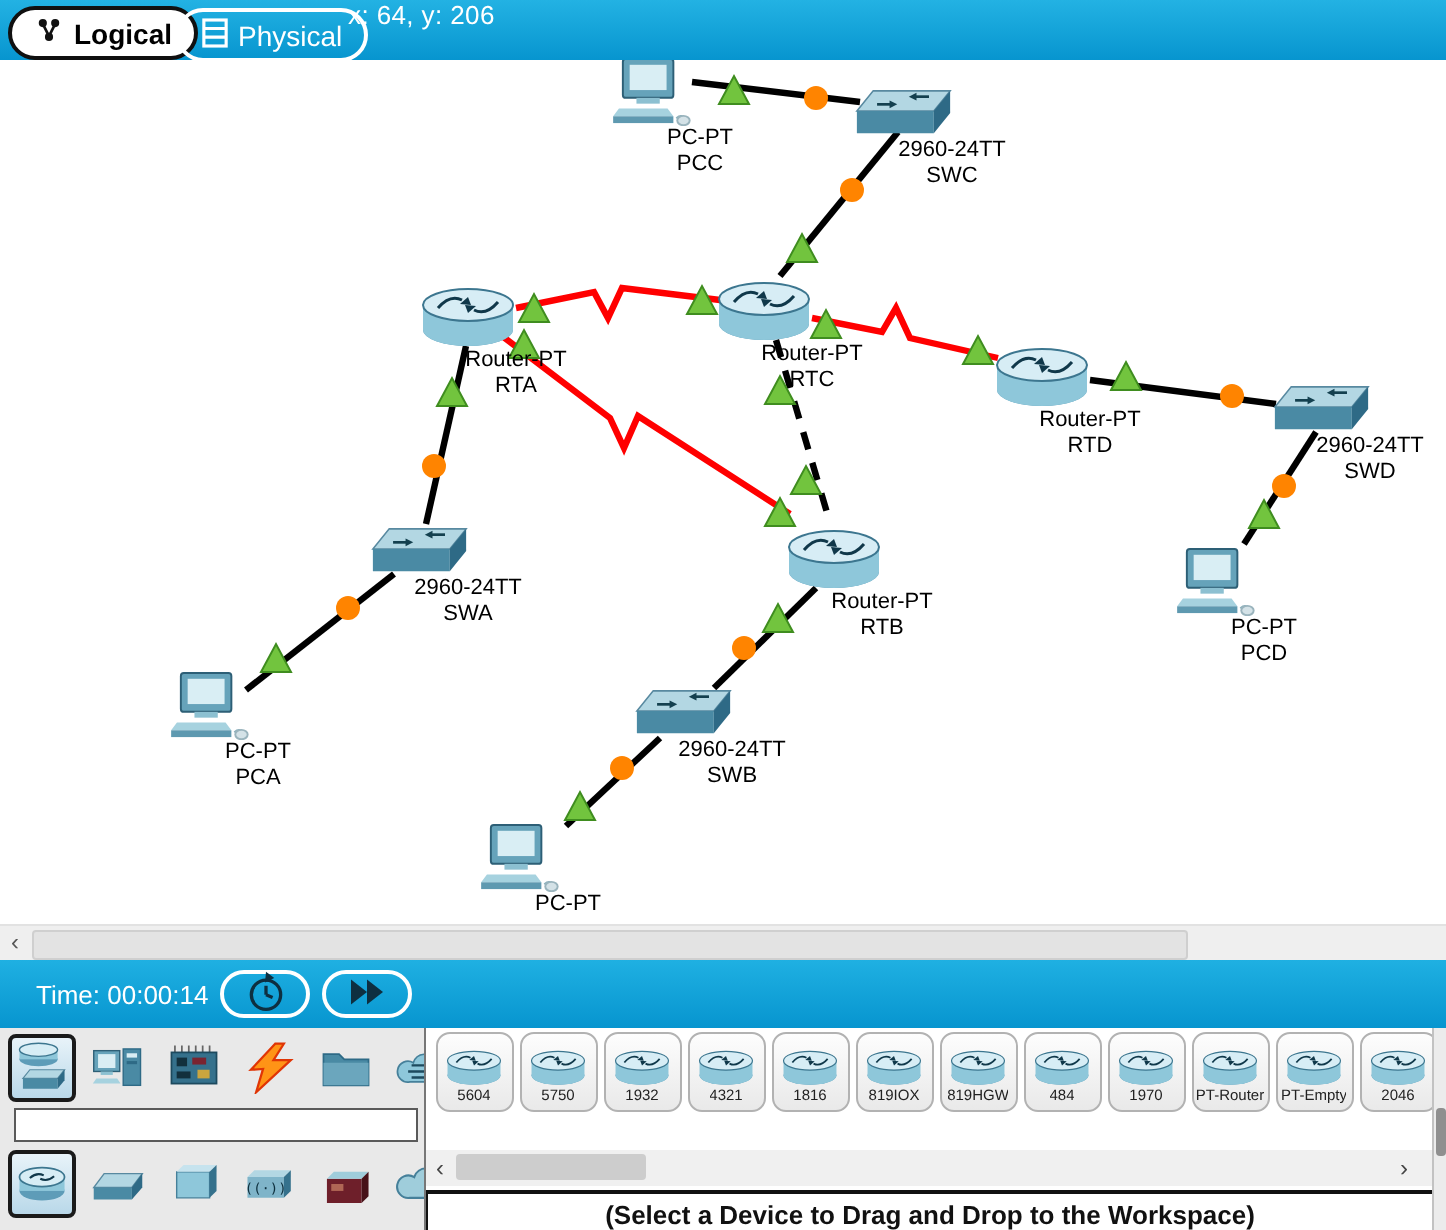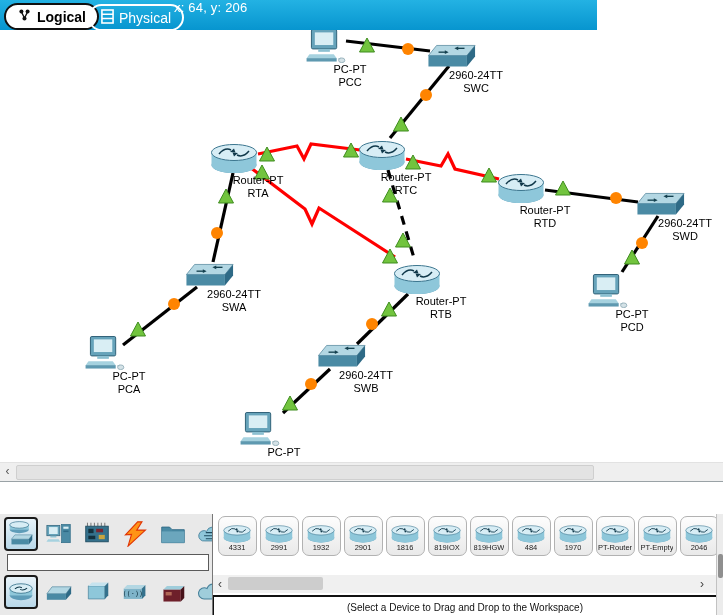--- a/index.html
+++ b/index.html
@@ -1,20 +1,20 @@
 <!DOCTYPE html>
 <html><head>
 <meta charset="utf-8">
 <style>
   html,body{margin:0;padding:0;}
   #app{position:relative;width:723px;height:615px;background:#fff;overflow:hidden;
        font-family:"Liberation Sans",sans-serif;-webkit-font-smoothing:antialiased;}
 
   
-  .topbar{position:absolute;left:0;top:0;width:597px;height:30px;
+  .topbar{position:absolute;left:0;top:0;width:723px;height:30px;
           background:linear-gradient(#23b2e3,#0795cf);border-bottom:1px solid #8fa2ab;}
   .tab{position:absolute;display:flex;align-items:center;gap:5px;height:23px;
        padding:0 11px;border-radius:14px;font-size:14px;cursor:pointer;}
   .tab.logical{left:4px;top:3px;background:#fff;border:2px solid #101010;color:#000;font-weight:bold;}
   .tab.physical{left:88px;top:4px;background:transparent;border:2px solid #fff;color:#fff;}
   .coords{position:absolute;left:174px;top:0;font-size:13px;color:#fff;letter-spacing:.2px;}
 
   
   .canvas{position:absolute;left:0;top:30px;width:723px;height:432px;background:#fff;overflow:hidden;}
   .canvas svg.links{position:absolute;left:0;top:0;}
@@ -60,21 +60,21 @@
            width:37px;height:38px;margin:2px 1.5px 0 1.5px;border:1px solid #b2b2b2;border-radius:7px;
            background:linear-gradient(#fdfdfd,#e9e9e9);cursor:pointer;vertical-align:top;}
   .dev-btn .dev-lbl{font-size:7.5px;color:#222;line-height:10px;margin-bottom:2px;
                     max-width:35px;overflow:hidden;}
   .sscroll{position:absolute;left:0;top:61px;width:504px;height:18px;background:#f0f0f0;}
   .sscroll .arr{position:absolute;top:0;width:14px;height:18px;display:flex;align-items:center;
                 justify-content:center;color:#444;font-size:12px;cursor:pointer;}
   .sscroll .thumb{position:absolute;left:15px;top:2px;width:95px;height:13px;background:#cdcdcd;border-radius:2px;cursor:pointer;}
   .statusbar{position:absolute;left:0;top:81px;width:502px;height:20px;background:#fff;
              border-top:2px solid #111;border-left:1px solid #111;display:flex;align-items:center;justify-content:center;}
-  .statusbar span{font-size:10px;color:#111;}
+  .statusbar span{font-size:13px;color:#111;font-weight:bold;}
   .vscroll{position:absolute;left:716px;top:0;width:7px;height:101px;background:#ececec;border-left:1px solid #c2c2c2;}
   .vscroll .thumb{position:absolute;left:1px;top:40px;width:5px;height:24px;background:#8f8f8f;border-radius:2px;cursor:pointer;}
 </style>
 </head>
 <body>
 
 <div id="app">
 
   <div class="topbar">
     <div class="tab logical">
@@ -296,20 +296,41 @@
           <div class="dlabel">PC-PT</div>
         </div>
       </div>
   </div>
 
   <div class="cscroll">
     <div class="arr">‹</div>
     <div class="thumb"></div>
   </div>
 
+  <div class="timebar">
+    <span class="time-label">Time: 00:00:14</span>
+    <button class="oval-btn">
+      <span>
+        <svg width="22" height="22" viewBox="0 0 24 24">
+          <circle cx="12" cy="13.5" r="8" fill="none" stroke="#0e2f40" stroke-width="1.8"></circle>
+          <path d="M12,13.5 L12,8.6" stroke="#0e2f40" stroke-width="1.8"></path>
+          <path d="M12,13.5 L15.6,15" stroke="#0e2f40" stroke-width="1.8"></path>
+          <polygon points="12,1 16.5,4.3 11.5,6.8" fill="#0e2f40"></polygon>
+        </svg>
+      </span>
+    </button>
+    <button class="oval-btn">
+      <span>
+        <svg width="21" height="16" viewBox="0 0 22 18">
+          <polygon points="2,2 11,9 2,16" fill="#0e2f40"></polygon>
+          <polygon points="11,2 20,9 11,16" fill="#0e2f40"></polygon>
+        </svg>
+      </span>
+    </button>
+  </div>
 
   <div class="palette">
     <div class="left-panel">
       <div class="cat-row r1" id="cat-row1">
           <div class="cat sel">
             <svg width="26" height="26" viewBox="0 0 30 30">
               <ellipse cx="13" cy="10" rx="11" ry="4" fill="#5e9cb8"></ellipse>
               <rect x="2" y="4.5" width="22" height="5.5" fill="#8ec7da"></rect>
               <ellipse cx="13" cy="4.5" rx="11" ry="3.8" fill="#d7edf5" stroke="#3c768f" stroke-width="0.8"></ellipse>
               <polygon points="8,16 28,16 24,21 4,21" fill="#b3d7e3" stroke="#5889a0" stroke-width="0.7"></polygon>
@@ -408,32 +429,32 @@
       <div class="strip" id="device-strip"><div class="dev-btn">
             <svg width="30" height="20" viewBox="0 0 48 34">
               <ellipse cx="24" cy="25" rx="22.5" ry="8" fill="#5e9cb8"></ellipse>
               <path d="M1.5 12 L46.5 12 L46.5 25 A22.5 8 0 0 1 1.5 25 Z" fill="#8ec7da"></path>
               <ellipse cx="24" cy="12.5" rx="22.5" ry="8" fill="#d7edf5" stroke="#3c768f"></ellipse>
               <path d="M9 14 Q15 7 21 10" fill="none" stroke="#10384a" stroke-width="1.5"></path>
               <polygon points="24,8.5 25.5,12.5 20,12 " fill="#10384a"></polygon>
               <path d="M39 11 Q33 18 27 15" fill="none" stroke="#10384a" stroke-width="1.5"></path>
               <polygon points="24,16.5 22.5,12.5 28,13" fill="#10384a"></polygon>
             </svg>
-            <div class="dev-lbl">4331</div>
-          </div><div class="dev-btn">
-            <svg width="30" height="20" viewBox="0 0 48 34">
-              <ellipse cx="24" cy="25" rx="22.5" ry="8" fill="#5e9cb8"></ellipse>
-              <path d="M1.5 12 L46.5 12 L46.5 25 A22.5 8 0 0 1 1.5 25 Z" fill="#8ec7da"></path>
-              <ellipse cx="24" cy="12.5" rx="22.5" ry="8" fill="#d7edf5" stroke="#3c768f"></ellipse>
-              <path d="M9 14 Q15 7 21 10" fill="none" stroke="#10384a" stroke-width="1.5"></path>
-              <polygon points="24,8.5 25.5,12.5 20,12 " fill="#10384a"></polygon>
-              <path d="M39 11 Q33 18 27 15" fill="none" stroke="#10384a" stroke-width="1.5"></path>
-              <polygon points="24,16.5 22.5,12.5 28,13" fill="#10384a"></polygon>
-            </svg>
-            <div class="dev-lbl">2991</div>
+            <div class="dev-lbl">5604</div>
+          </div><div class="dev-btn">
+            <svg width="30" height="20" viewBox="0 0 48 34">
+              <ellipse cx="24" cy="25" rx="22.5" ry="8" fill="#5e9cb8"></ellipse>
+              <path d="M1.5 12 L46.5 12 L46.5 25 A22.5 8 0 0 1 1.5 25 Z" fill="#8ec7da"></path>
+              <ellipse cx="24" cy="12.5" rx="22.5" ry="8" fill="#d7edf5" stroke="#3c768f"></ellipse>
+              <path d="M9 14 Q15 7 21 10" fill="none" stroke="#10384a" stroke-width="1.5"></path>
+              <polygon points="24,8.5 25.5,12.5 20,12 " fill="#10384a"></polygon>
+              <path d="M39 11 Q33 18 27 15" fill="none" stroke="#10384a" stroke-width="1.5"></path>
+              <polygon points="24,16.5 22.5,12.5 28,13" fill="#10384a"></polygon>
+            </svg>
+            <div class="dev-lbl">5750</div>
           </div><div class="dev-btn">
             <svg width="30" height="20" viewBox="0 0 48 34">
               <ellipse cx="24" cy="25" rx="22.5" ry="8" fill="#5e9cb8"></ellipse>
               <path d="M1.5 12 L46.5 12 L46.5 25 A22.5 8 0 0 1 1.5 25 Z" fill="#8ec7da"></path>
               <ellipse cx="24" cy="12.5" rx="22.5" ry="8" fill="#d7edf5" stroke="#3c768f"></ellipse>
               <path d="M9 14 Q15 7 21 10" fill="none" stroke="#10384a" stroke-width="1.5"></path>
               <polygon points="24,8.5 25.5,12.5 20,12 " fill="#10384a"></polygon>
               <path d="M39 11 Q33 18 27 15" fill="none" stroke="#10384a" stroke-width="1.5"></path>
               <polygon points="24,16.5 22.5,12.5 28,13" fill="#10384a"></polygon>
             </svg>
@@ -441,21 +462,21 @@
           </div><div class="dev-btn">
             <svg width="30" height="20" viewBox="0 0 48 34">
               <ellipse cx="24" cy="25" rx="22.5" ry="8" fill="#5e9cb8"></ellipse>
               <path d="M1.5 12 L46.5 12 L46.5 25 A22.5 8 0 0 1 1.5 25 Z" fill="#8ec7da"></path>
               <ellipse cx="24" cy="12.5" rx="22.5" ry="8" fill="#d7edf5" stroke="#3c768f"></ellipse>
               <path d="M9 14 Q15 7 21 10" fill="none" stroke="#10384a" stroke-width="1.5"></path>
               <polygon points="24,8.5 25.5,12.5 20,12 " fill="#10384a"></polygon>
               <path d="M39 11 Q33 18 27 15" fill="none" stroke="#10384a" stroke-width="1.5"></path>
               <polygon points="24,16.5 22.5,12.5 28,13" fill="#10384a"></polygon>
             </svg>
-            <div class="dev-lbl">2901</div>
+            <div class="dev-lbl">4321</div>
           </div><div class="dev-btn">
             <svg width="30" height="20" viewBox="0 0 48 34">
               <ellipse cx="24" cy="25" rx="22.5" ry="8" fill="#5e9cb8"></ellipse>
               <path d="M1.5 12 L46.5 12 L46.5 25 A22.5 8 0 0 1 1.5 25 Z" fill="#8ec7da"></path>
               <ellipse cx="24" cy="12.5" rx="22.5" ry="8" fill="#d7edf5" stroke="#3c768f"></ellipse>
               <path d="M9 14 Q15 7 21 10" fill="none" stroke="#10384a" stroke-width="1.5"></path>
               <polygon points="24,8.5 25.5,12.5 20,12 " fill="#10384a"></polygon>
               <path d="M39 11 Q33 18 27 15" fill="none" stroke="#10384a" stroke-width="1.5"></path>
               <polygon points="24,16.5 22.5,12.5 28,13" fill="#10384a"></polygon>
             </svg>

